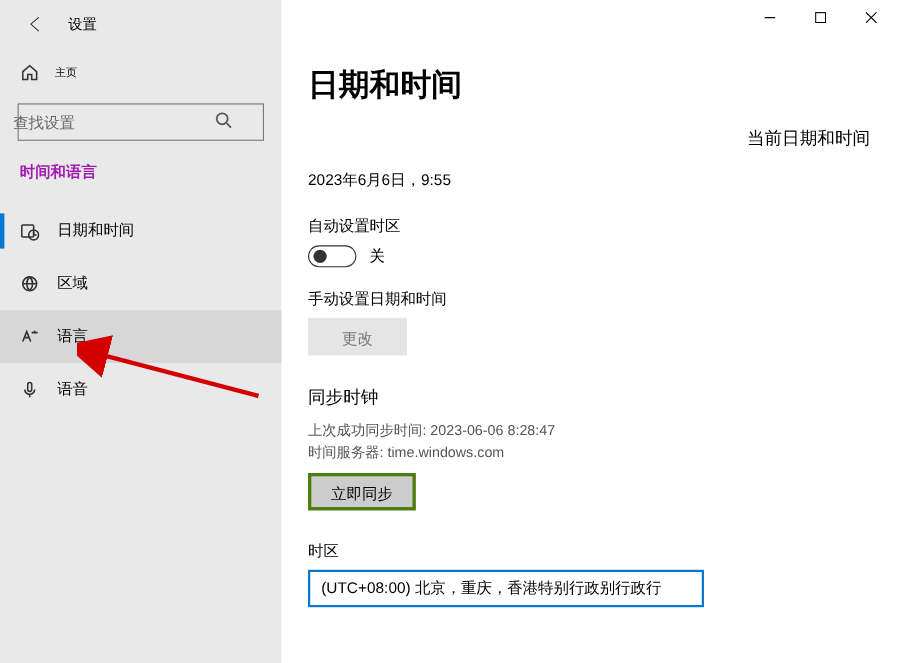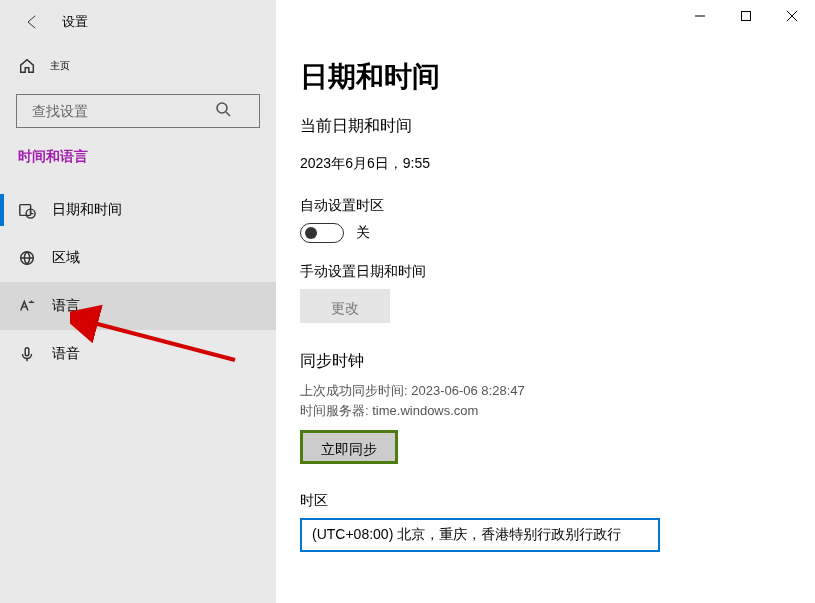--- a/index.html
+++ b/index.html
@@ -8,21 +8,21 @@
     width: 815px;
     height: 603px;
     font-family: "Microsoft YaHei", "Segoe UI", sans-serif;
     background: #fff;
     overflow: hidden;
     position: relative;
   }
   .container { display: flex; width: 100%; height: 100%; }
   
   .sidebar {
-    width: 276px;
+    width: 256px;
     height: 100%;
     background: #e9e9e9;
     display: flex;
     flex-direction: column;
     position: relative;
   }
   .titlebar-left {
     height: 44px;
     display: flex;
     align-items: center;
@@ -79,21 +79,21 @@
   .titlebar-right {
     position: absolute; top: 0; right: 0; height: 32px;
     display: flex;
   }
   .win-btn {
     width: 46px; height: 32px; display:flex; align-items:center; justify-content:center;
     cursor:pointer;
   }
   .win-btn svg { width:10px; height:10px; stroke:#000; stroke-width:1; fill:none; }
   .h1 { font-size: 28px; font-weight: 600; margin-top: 58px; margin-bottom: 20px; color:#000; }
-  .h2 { font-size: 16px; font-weight: 400; margin: 0 0 18px 0; color:#000; }
+  .h2 { font-size: 16px; font-weight: 400; margin: 0 0 18px 0; color:#000;text-align:right; }
   .datetime-value { font-size: 14px; color:#000; margin-bottom: 24px; }
   .setting-label { font-size: 14px; color:#000; margin: 0 0 8px 0; }
   .toggle-row { display:flex; align-items:center; gap:12px; margin-bottom: 20px; }
   .toggle {
     width: 44px; height: 20px; border-radius: 10px; position: relative;
     cursor:pointer;
   }
   .toggle.on { background:#0078d4; border:1px solid #0078d4; }
   .toggle.off { background:#fff; border:1.5px solid #333; }
   .toggle .knob {

